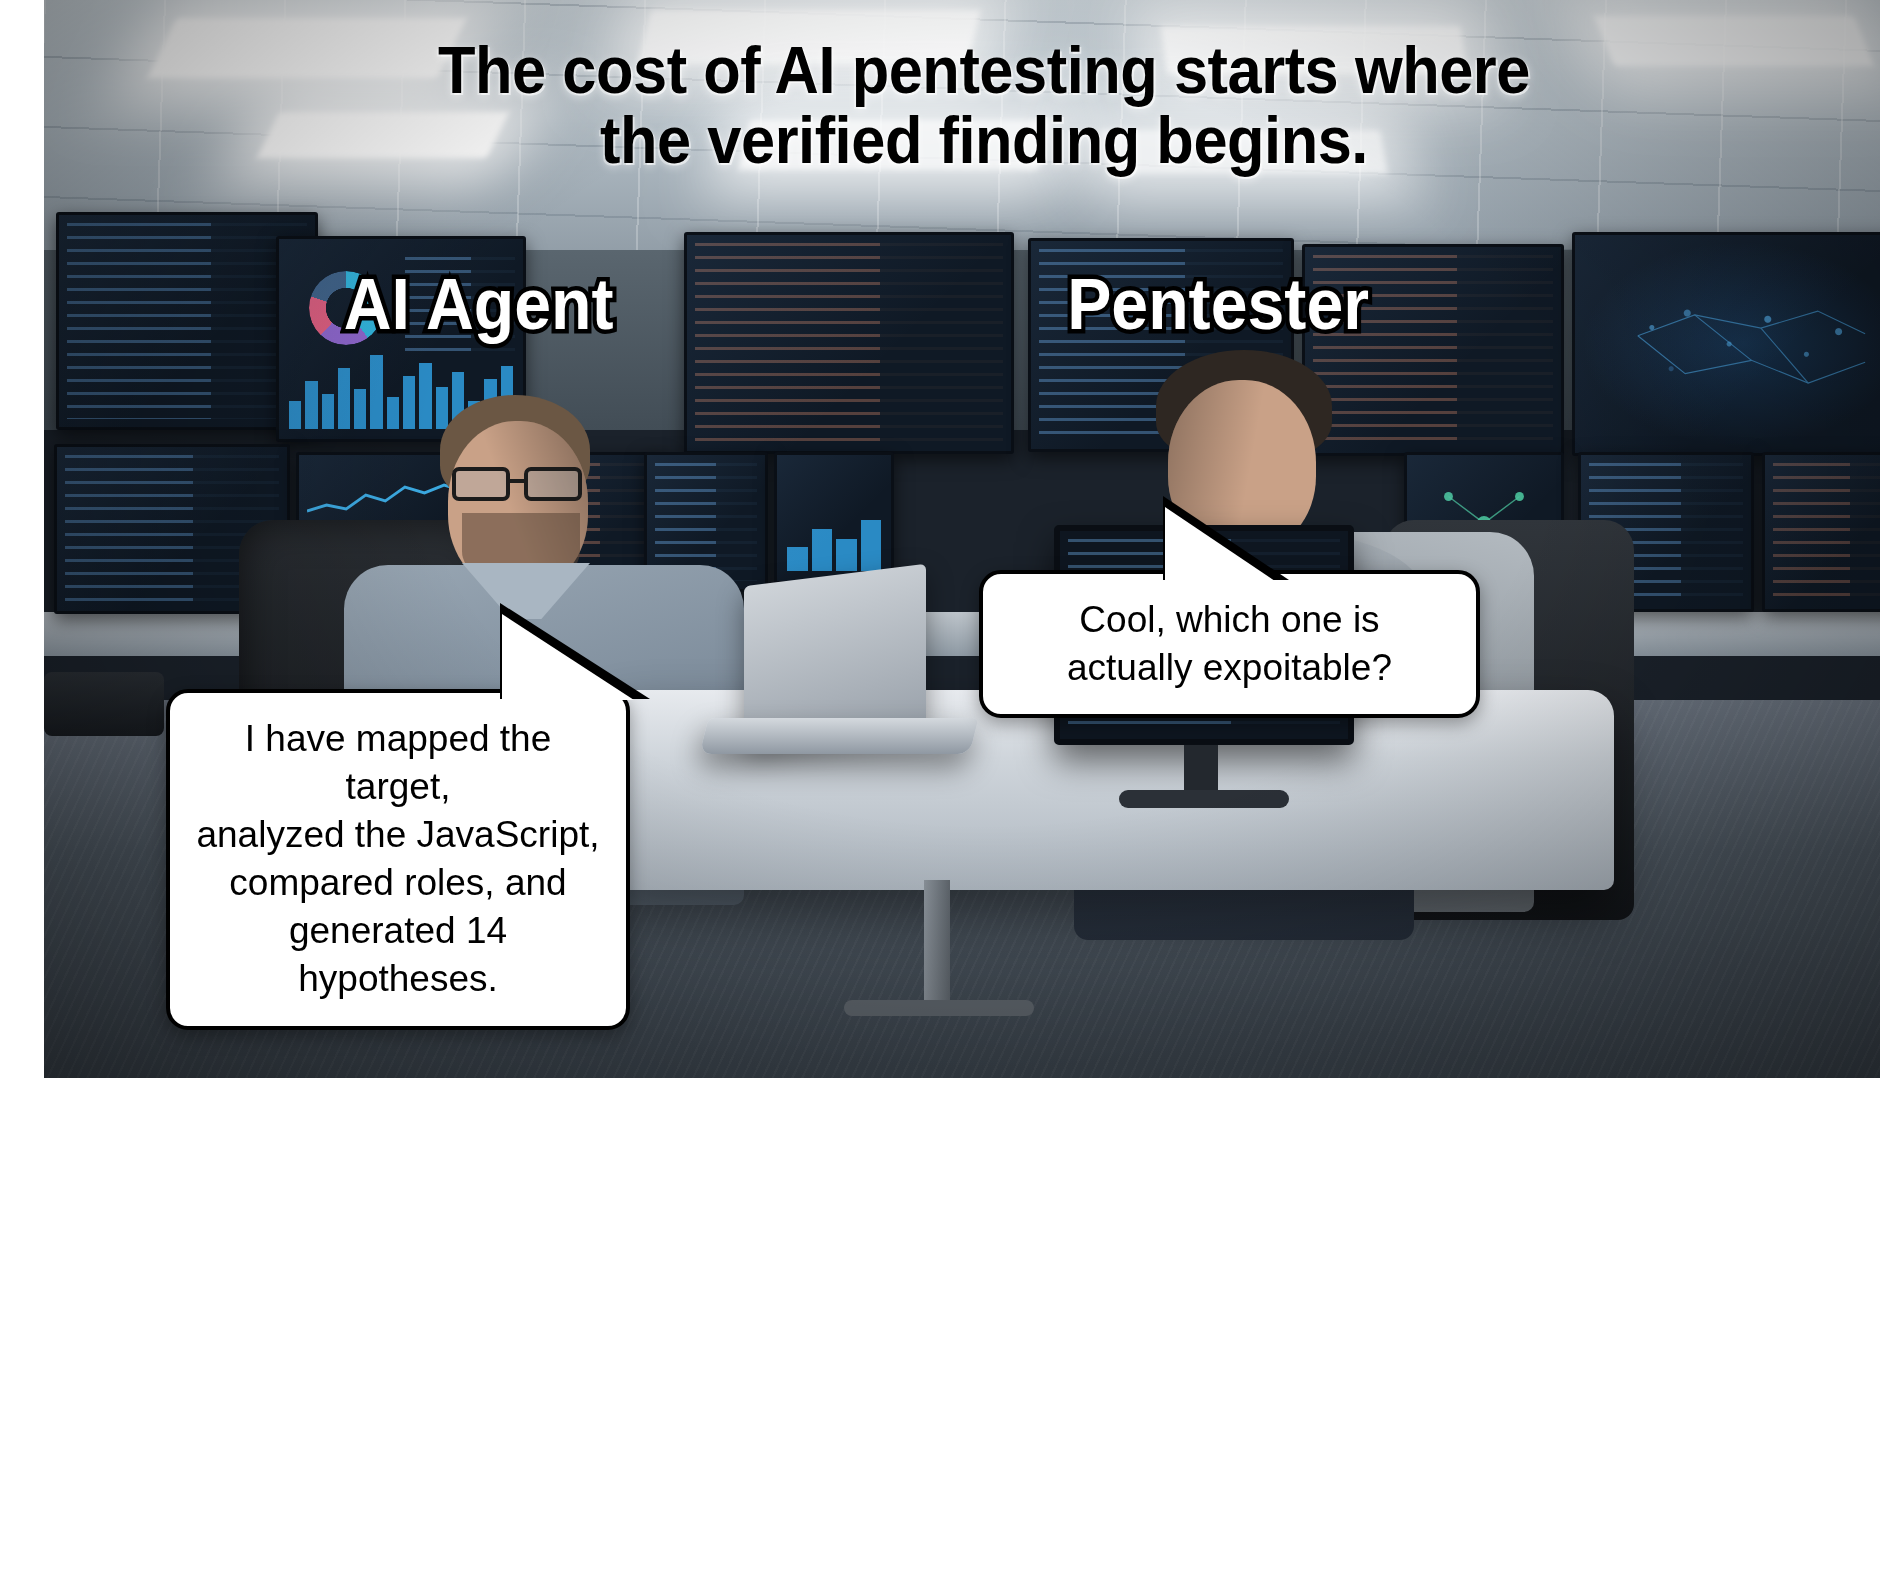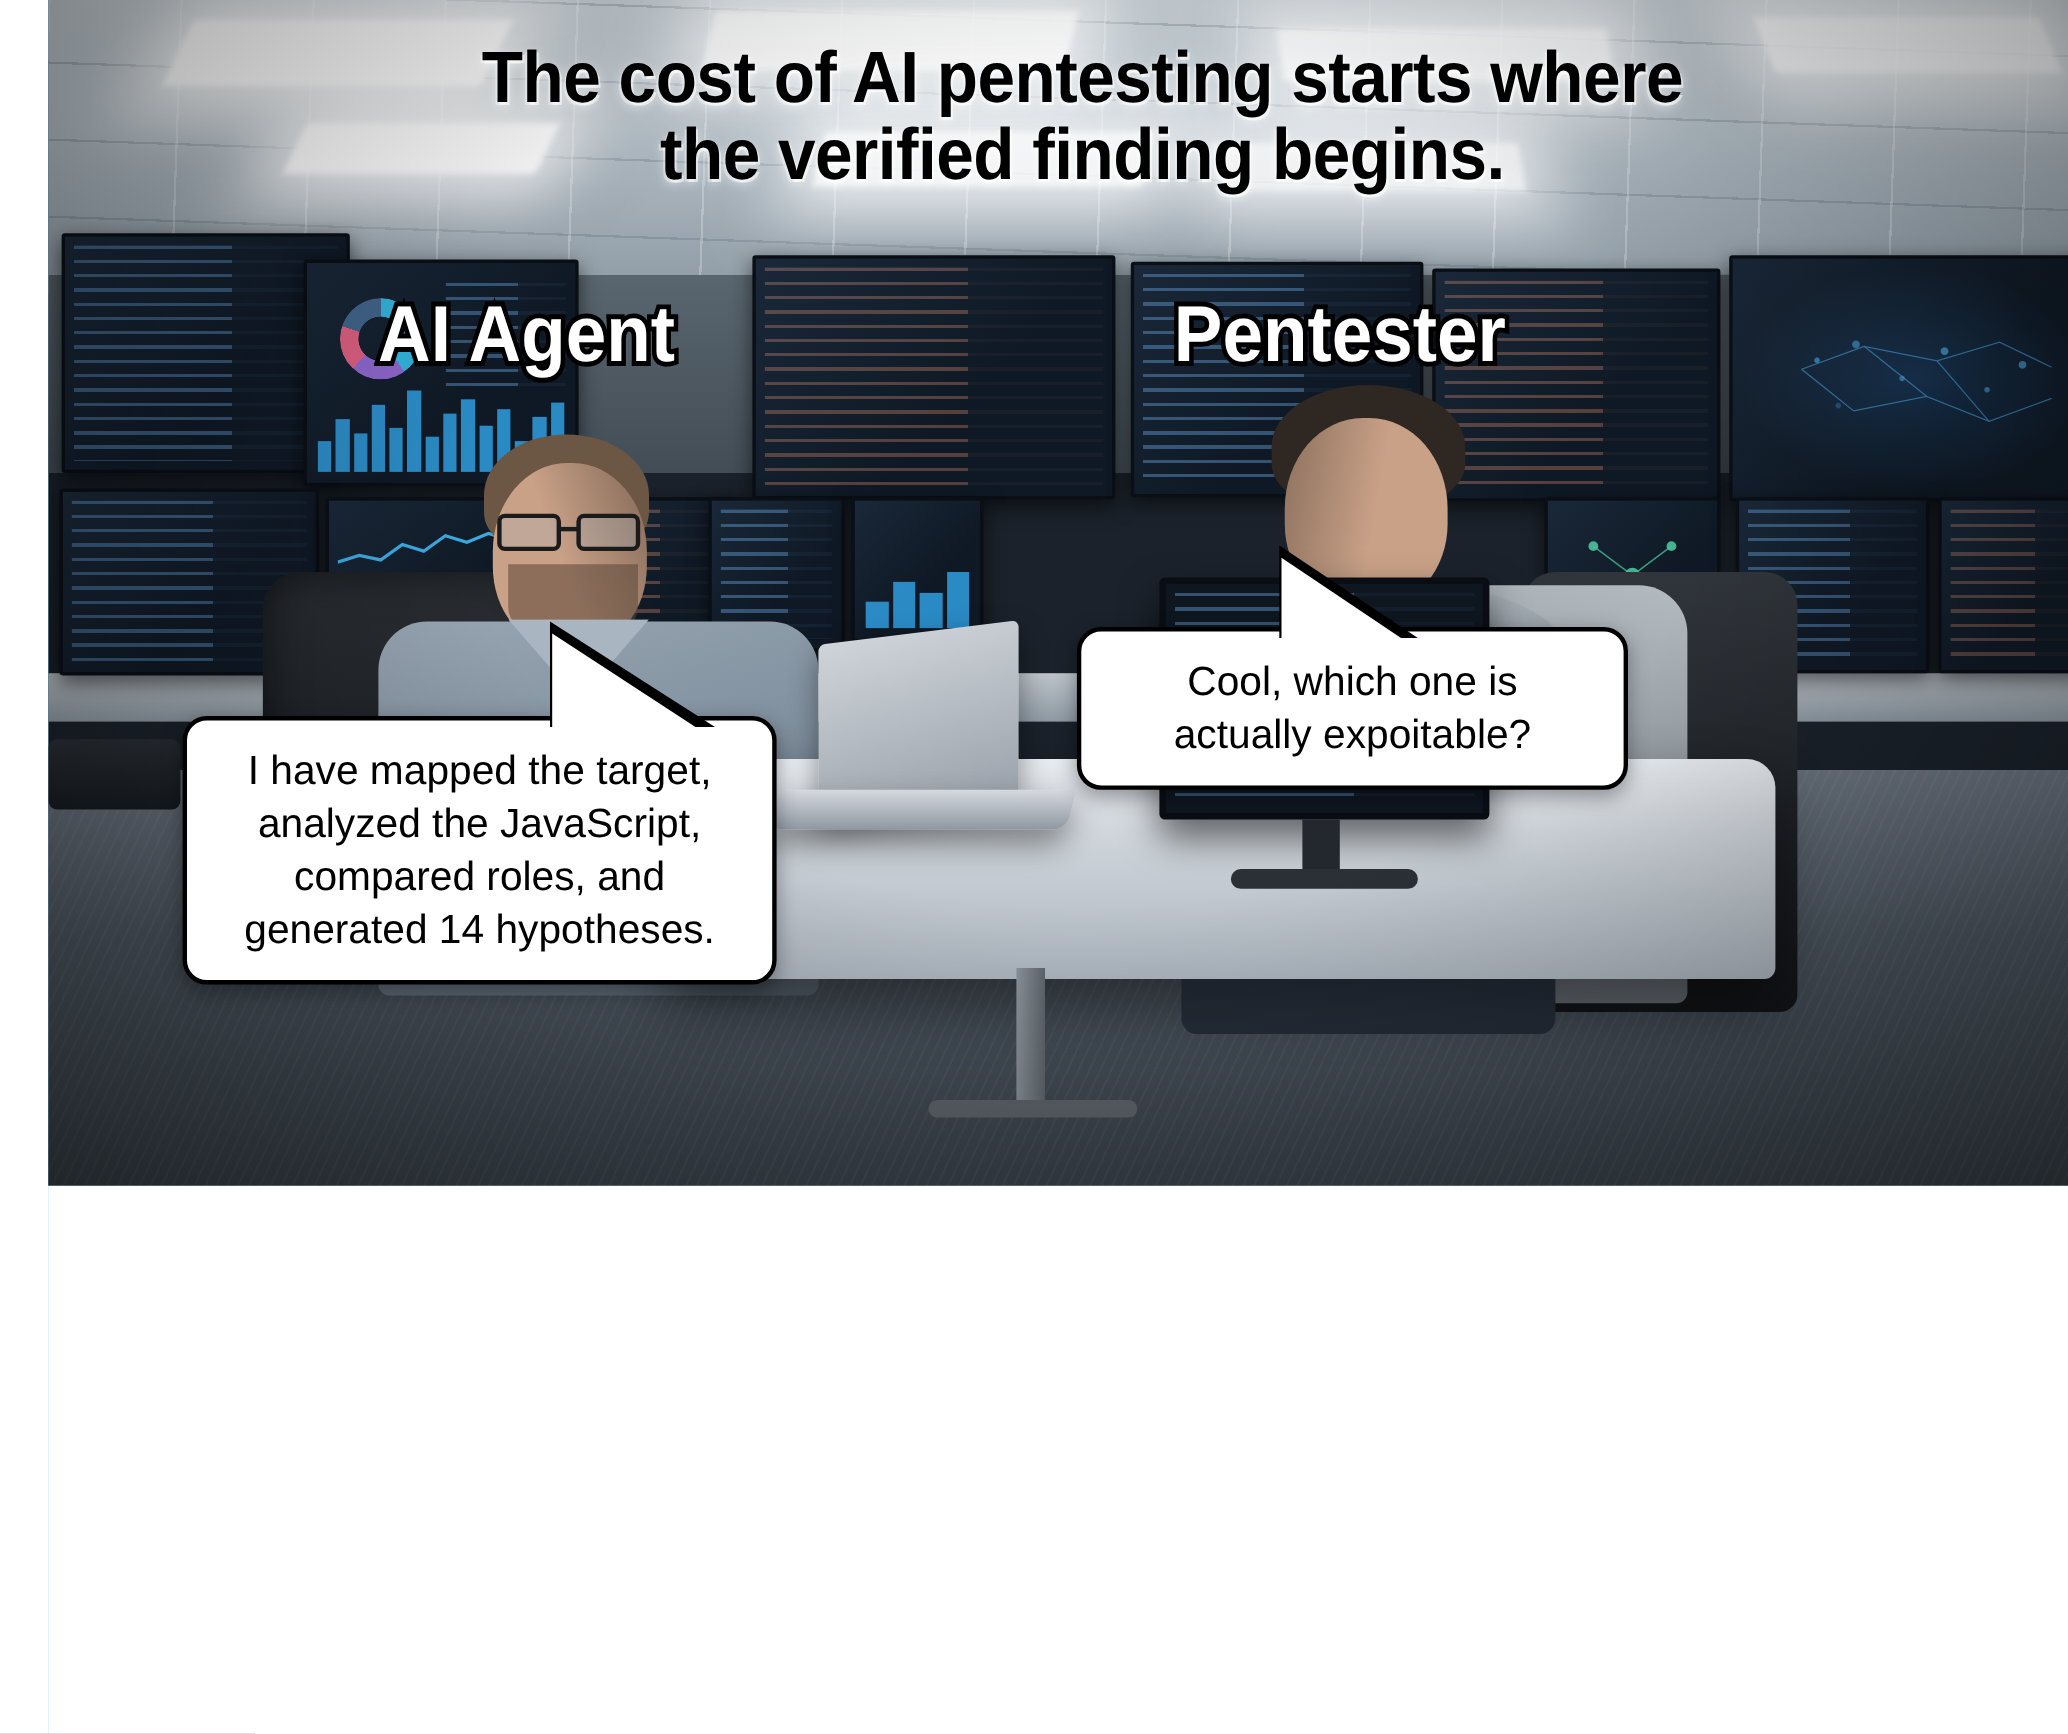--- a/index.html
+++ b/index.html
@@ -298,21 +298,21 @@
   .bubble p{
     font-family:"Liberation Sans", sans-serif;
     font-weight:400;
     font-size:37px;
     line-height:1.30;
     color:#000;
     text-align:center;
     white-space:pre-line;
   }
 
-  #bubble-left{ left:122px; top:651px; width:540px; }
+  #bubble-left{ left:122px; top:689px; width:464px; }
   #bubble-left .tail-outer{
     position:absolute; left:330px; top:-90px;
     width:0;height:0;
     border-left: 0 solid transparent;
     border-right: 150px solid transparent;
     border-bottom: 96px solid #000;
   }
   #bubble-left .tail-inner{
     position:absolute; left:332px; top:-79px;
     width:0;height:0;

